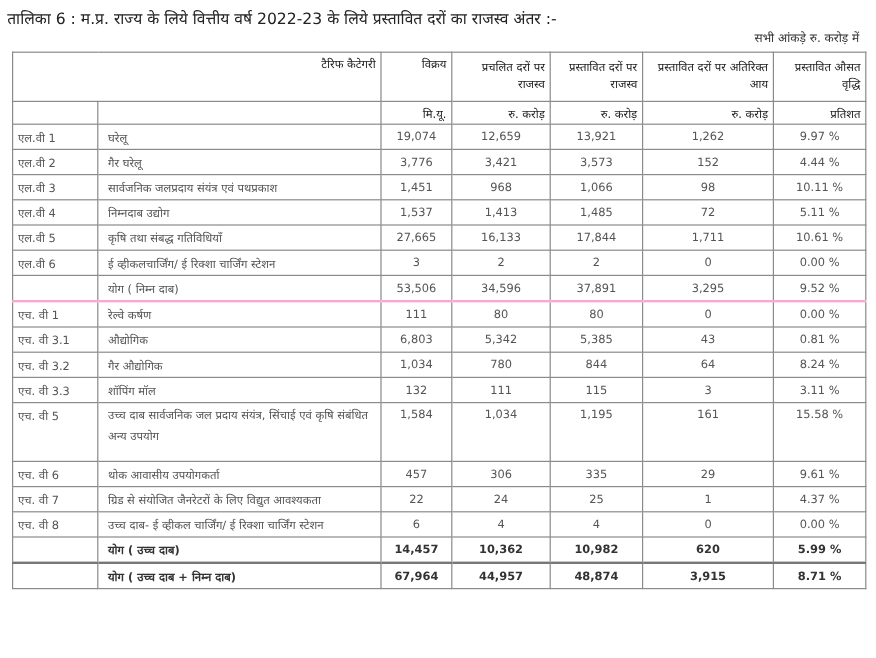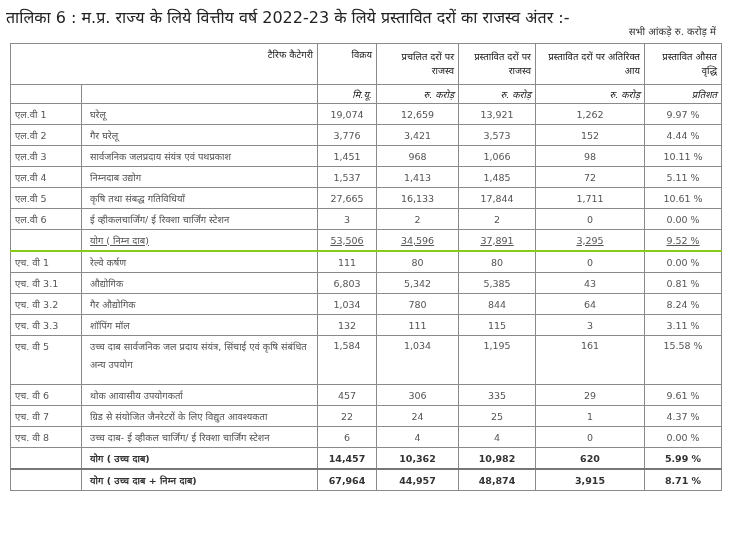--- a/index.html
+++ b/index.html
@@ -2,47 +2,47 @@
 <html><head>
 <meta charset="utf-8">
 <style>
   html, body { margin: 0; padding: 0; background: #ffffff; }
   body {
     width: 730px; height: 548px; overflow: hidden; position: relative;
     font-family: "DejaVu Sans", sans-serif; color: #3a3a3a;
   }
   .title {
     position: absolute; left: 6px; top: 6px;
-    font-size: 16px; color: #222; white-space: nowrap;
+    font-size: 13px; color: #222; white-space: nowrap;
   }
   .units-note {
     position: absolute; right: 14px; top: 24px;
     font-size: 10px; color: #333; white-space: nowrap;
   }
   table {
     position: absolute; left: 10px; top: 43px;
     width: 711px; border-collapse: collapse; table-layout: fixed;
     font-size: 9.5px;
   }
   td, th {
     border: 1px solid #8a8a8a; padding: 0 4px; height: 20px;
     vertical-align: middle; overflow: hidden; white-space: nowrap;
   }
   th { font-weight: normal; color: #222; text-align: right; }
   th.cat { vertical-align: top; padding-top: 4px; }
   tr.hdr1 th { height: 36px; line-height: 14px; white-space: normal; }
-  tr.hdr2 th { height: 18px; font-style: italic; }
+  tr.hdr2 th { height: 18px; }
   td.code { color: #555; }
   td.name { color: #555; padding-left: 8px; }
   td.num { text-align: center; color: #555; font-family: "DejaVu Sans", sans-serif; }
   tr.tall td { height: 44px; vertical-align: top; padding-top: 4px; }
   tr.tall td.name { white-space: normal; line-height: 18px; padding-top: 2px; }
   tr.total td { font-weight: bold; color: #333; }
   tr.total td.name { color: #333; }
-  tr.sec-end td { border-bottom: 2px solid #84cc16; text-decoration: underline; }
+  tr.sec-end td { border-bottom: 2px solid #f9a8d4; }
   tr.grand td { border-top: 2px solid #777; }
 </style>
 </head>
 <body>
 
 <div class="title">तालिका 6 : म.प्र. राज्य के लिये वित्तीय वर्ष 2022-23 के लिये प्रस्तावित दरों का राजस्व अंतर :-</div>
 <div class="units-note">सभी आंकड़े रु. करोड़ में</div>
 
 <table>
   <colgroup>

